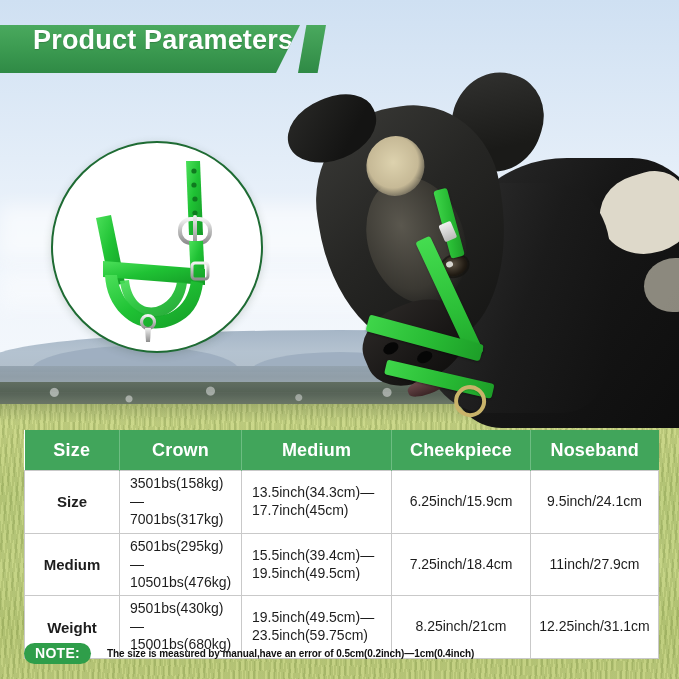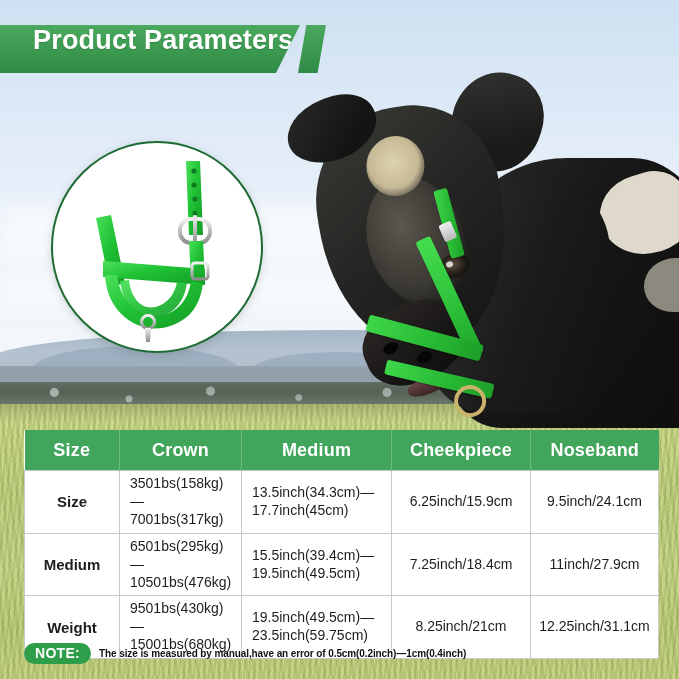--- a/index.html
+++ b/index.html
@@ -403,21 +403,21 @@
 
   
   .note-bar {
     position: absolute;
     left: 24px;
     top: 638px;
     width: 634px;
     height: 30px;
     display: flex;
     align-items: center;
-    gap: 8px;
+    gap: 16px;
   }
   .note-pill {
     background: #2f9e4a;
     color: #ffffff;
     font-weight: bold;
     font-size: 14px;
     padding: 3px 11px 4px;
     border-radius: 11px;
     line-height: 1;
     letter-spacing: .3px;

